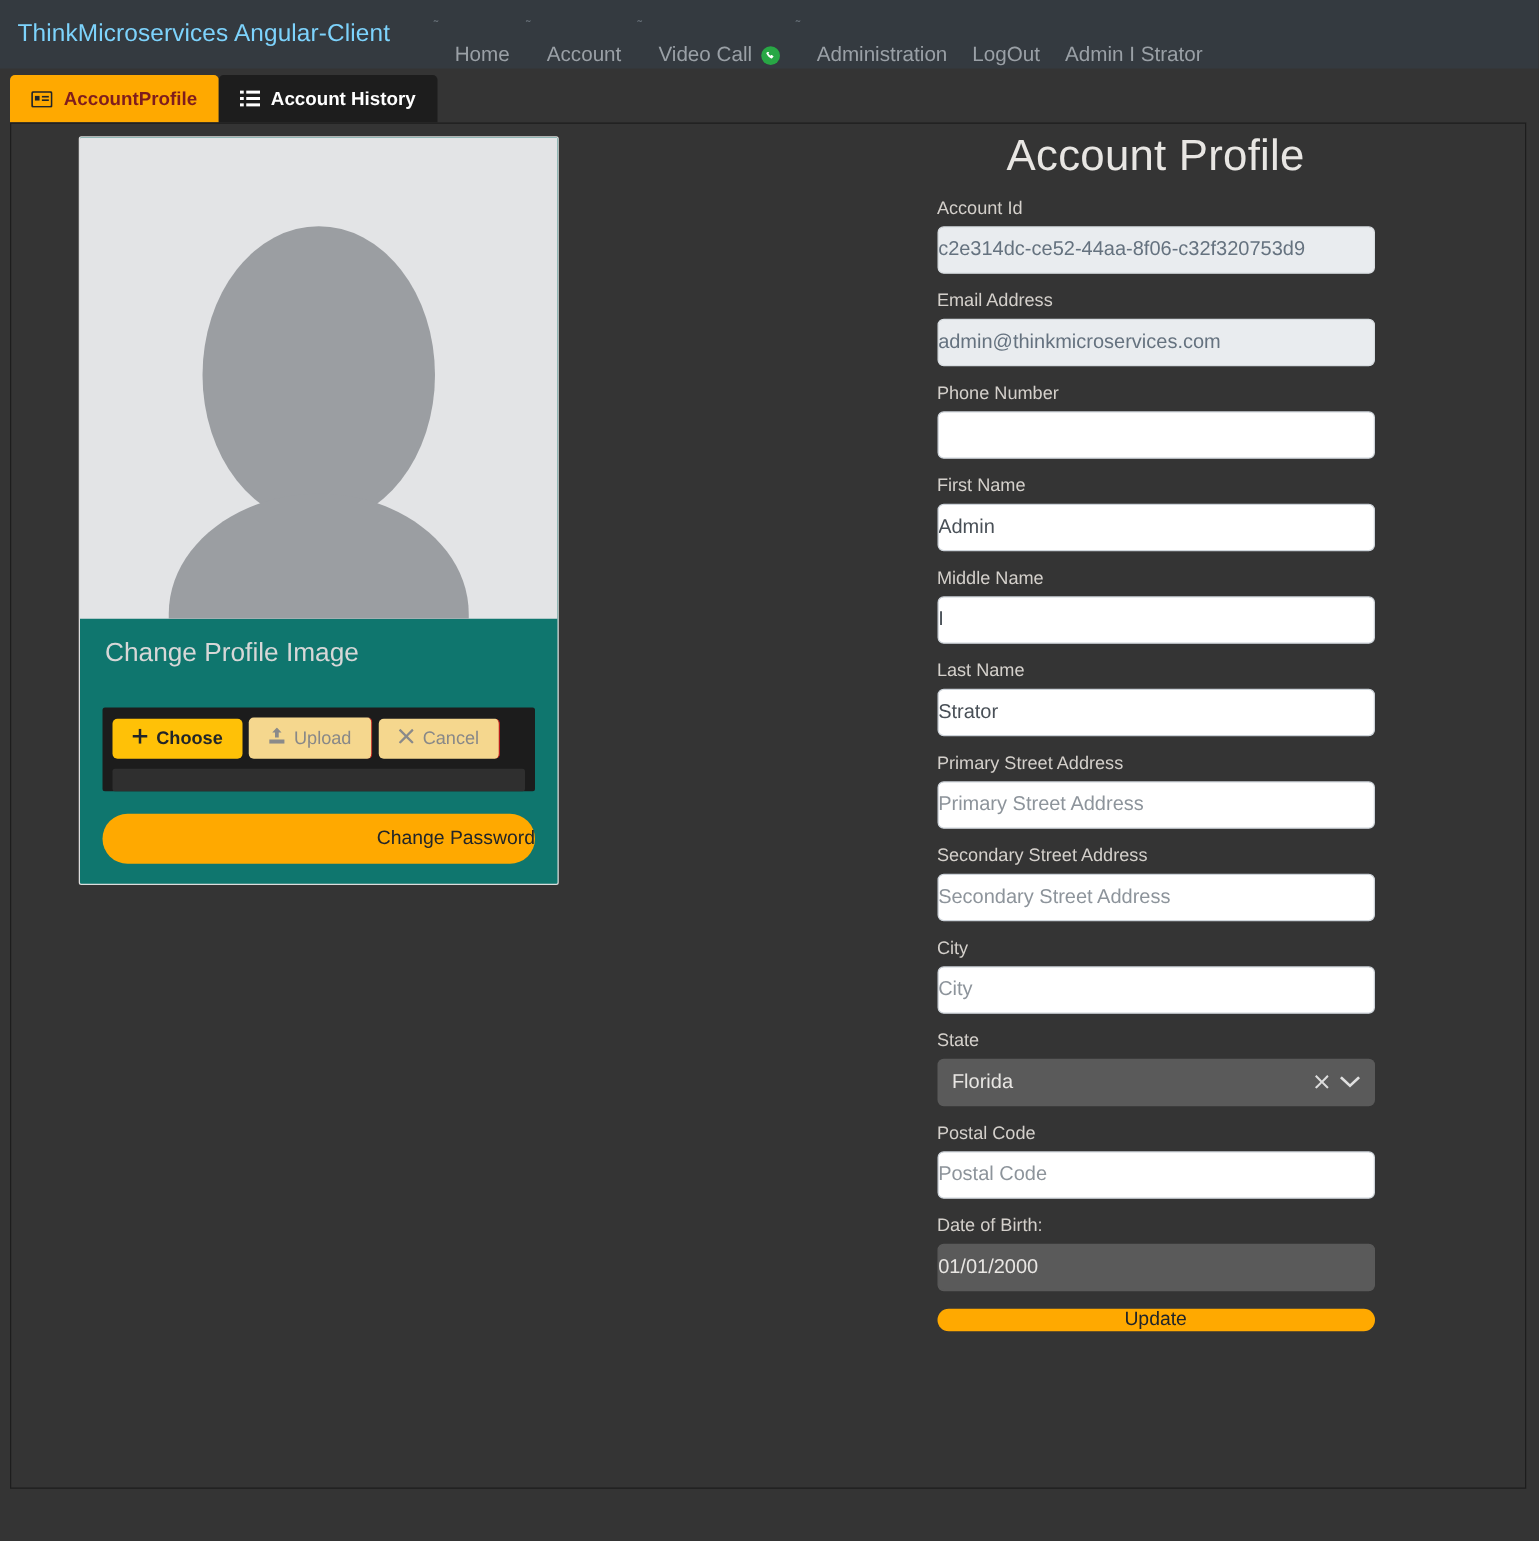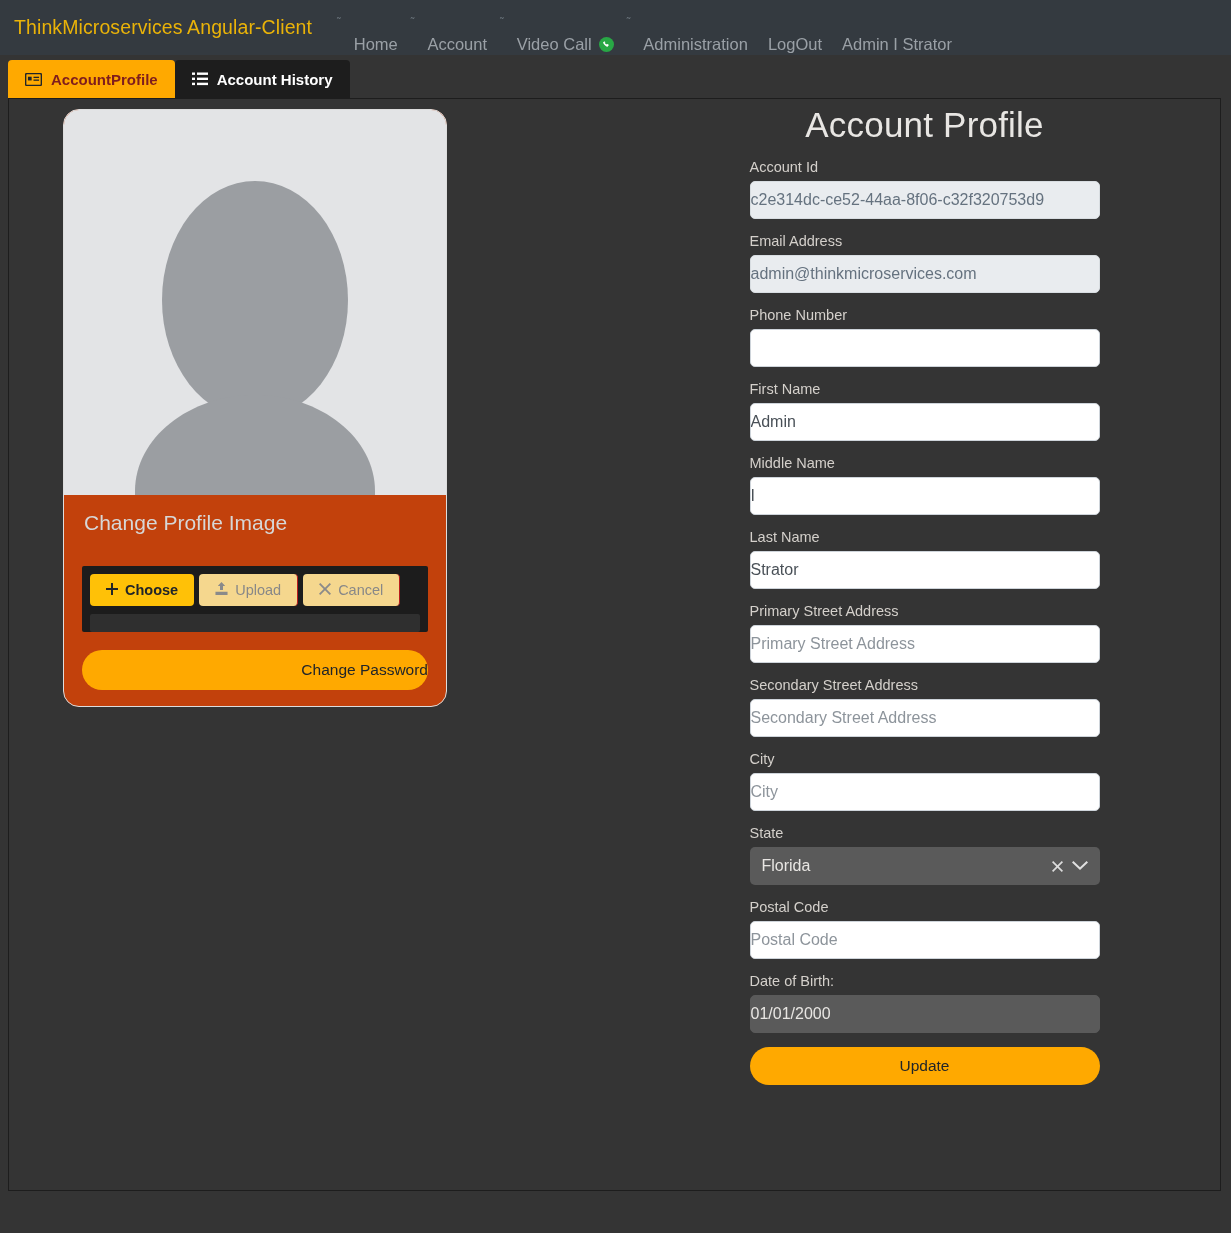--- a/index.html
+++ b/index.html
@@ -14,24 +14,24 @@
   
   .navbar {
     height: 55px;
     background: #343a40;
     display: flex;
     align-items: center;
     padding: 0 14px;
     white-space: nowrap;
   }
   .brand {
-    color: #eab308;
+    color: #7dd3fc;
     font-size: 19.5px;
     letter-spacing: 0.1px;
-    margin-right: 22px;
+    margin-right: 32px;
   }
   .nav-links { display: flex; align-items: center; }
   .nav-sep {
     color: #6c757d;
     font-size: 11px;
     padding: 0 3px;
     position: relative;
     top: -7px;
   }
   .nav-link {
@@ -85,23 +85,23 @@
     height: 1093px;
     border: 1px solid #1d1d1d;
     background: #343434;
     display: flex;
   }
 
   
   .left-col { width: 620px; padding: 10px 0 0 54px; }
   .profile-card {
     width: 384px;
-    background: #c2410c;
+    background: #0f766e;
     border: 1px solid #dddddd;
-    border-radius: 16px;
+    border-radius: 2px;
     overflow: hidden;
   }
   .avatar-wrap {
     height: 385px;
     background: #e3e4e6;
     display: flex; align-items: flex-end; justify-content: center;
     overflow: hidden;
   }
   .card-body { padding: 14px 18px 16px 18px; }
   .card-title {
@@ -211,21 +211,21 @@
   .sel-clear { color: #d8d8d8; font-size: 15px; padding: 0 9px 0 4px; cursor: pointer; }
   .sel-caret { display: flex; align-items: center; cursor: pointer; }
   .btn-update {
     display: block;
     width: 100%;
     margin-top: 4px;
     background: #ffa900;
     color: #212529;
     border: none;
     border-radius: 22px;
-    padding: 10px 0;
+    padding: 0 0;
     font-size: 15.5px;
     text-align: center;
     cursor: pointer;
     font-family: "Liberation Sans", sans-serif;
   }
 </style>
 </head>
 <body>
 
 <div class="navbar">

